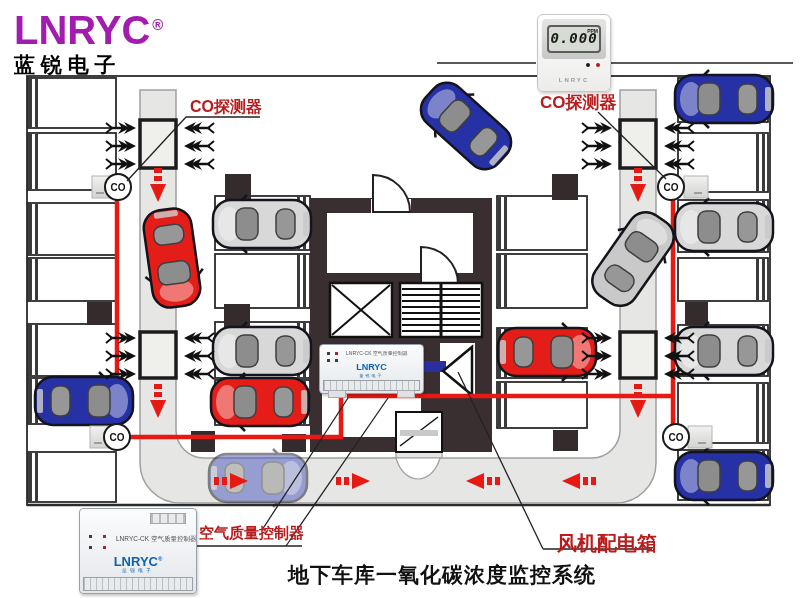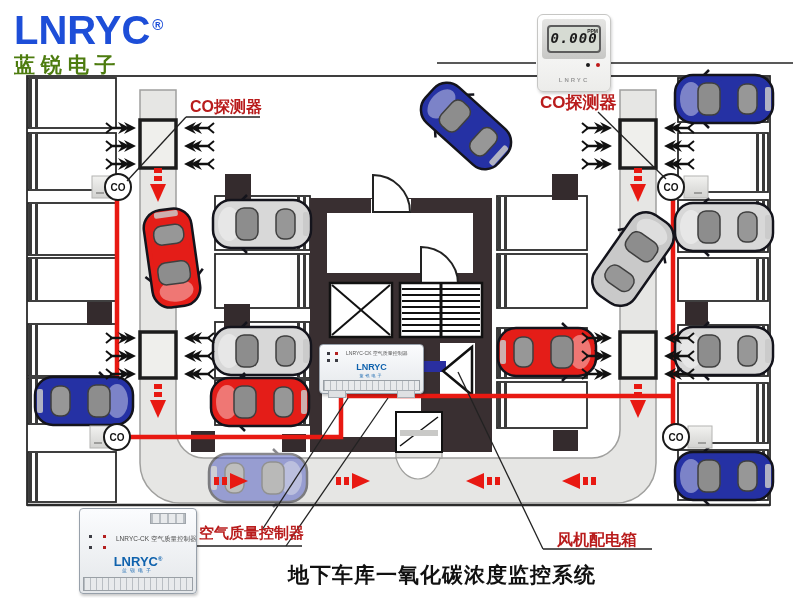--- a/index.html
+++ b/index.html
@@ -3,24 +3,24 @@
 <meta charset="utf-8">
 <style>
   html,body{margin:0;padding:0;background:#fff;}
   #stage{position:relative;width:800px;height:598px;background:#fff;overflow:hidden;
          font-family:"Liberation Sans",sans-serif;}
   .abs{position:absolute;}
   svg text{font-family:"Liberation Sans",sans-serif;}
 
   
   #logo{left:14px;top:4px;width:175px;z-index:5;}
-  #logo .main{font-size:40px;font-weight:800;color:#1d4ed8;letter-spacing:0px;line-height:42px;}
+  #logo .main{font-size:40px;font-weight:800;color:#a21caf;letter-spacing:0px;line-height:42px;}
   #logo .main sup{font-size:15px;font-weight:700;vertical-align:14px;margin-left:2px;}
   #logo .sub{display:flex;justify-content:space-between;width:156px;margin-top:0px;
-             font-size:21px;font-weight:700;color:#4d7c0f;}
+             font-size:21px;font-weight:700;color:#000000;}
 
   
   #plan{left:0;top:0;z-index:1;}
   .spot{fill:#ffffff;stroke:#2b2b2b;stroke-width:1.8;}
   .bar{fill:#3a3a3a;}
   .pillar{fill:#342b2d;}
 
   
   #codet{left:537px;top:14px;width:72px;height:76px;background:linear-gradient(#ffffff,#ececea);
          border:1px solid #c6c6c4;border-radius:6px;z-index:5;box-shadow:1px 2px 3px rgba(0,0,0,.18);}
@@ -65,21 +65,21 @@
   #ctrlL .brand sup{font-size:6px;vertical-align:5px;}
   #ctrlL .bsub{position:absolute;left:0;right:0;top:58px;text-align:center;
         font-size:5px;color:#0f62ad;letter-spacing:3px;}
   #ctrlL .strip{height:12px;}
 
   
   .lbl{color:#b91c1c;font-weight:700;z-index:6;white-space:nowrap;}
   #lbl-co-left{left:190px;top:97px;font-size:16px;}
   #lbl-co-right{left:540px;top:91px;font-size:17px;}
   #lbl-aqc{left:199px;top:524px;font-size:15px;font-family:Liberation Serif, serif;}
-  #lbl-fan{left:557px;top:530px;font-size:16px;text-align:right;}
+  #lbl-fan{left:557px;top:530px;font-size:20px;text-align:right;}
   #title{left:288px;top:561px;font-size:21px;font-weight:800;letter-spacing:1px;color:#111;z-index:6;text-align:center;}
 </style>
 </head>
 <body>
 
 <div id="stage">
 
   <svg id="plan" class="abs" width="800" height="598" viewBox="0 0 800 598">
     <defs>
       <g id="car">

